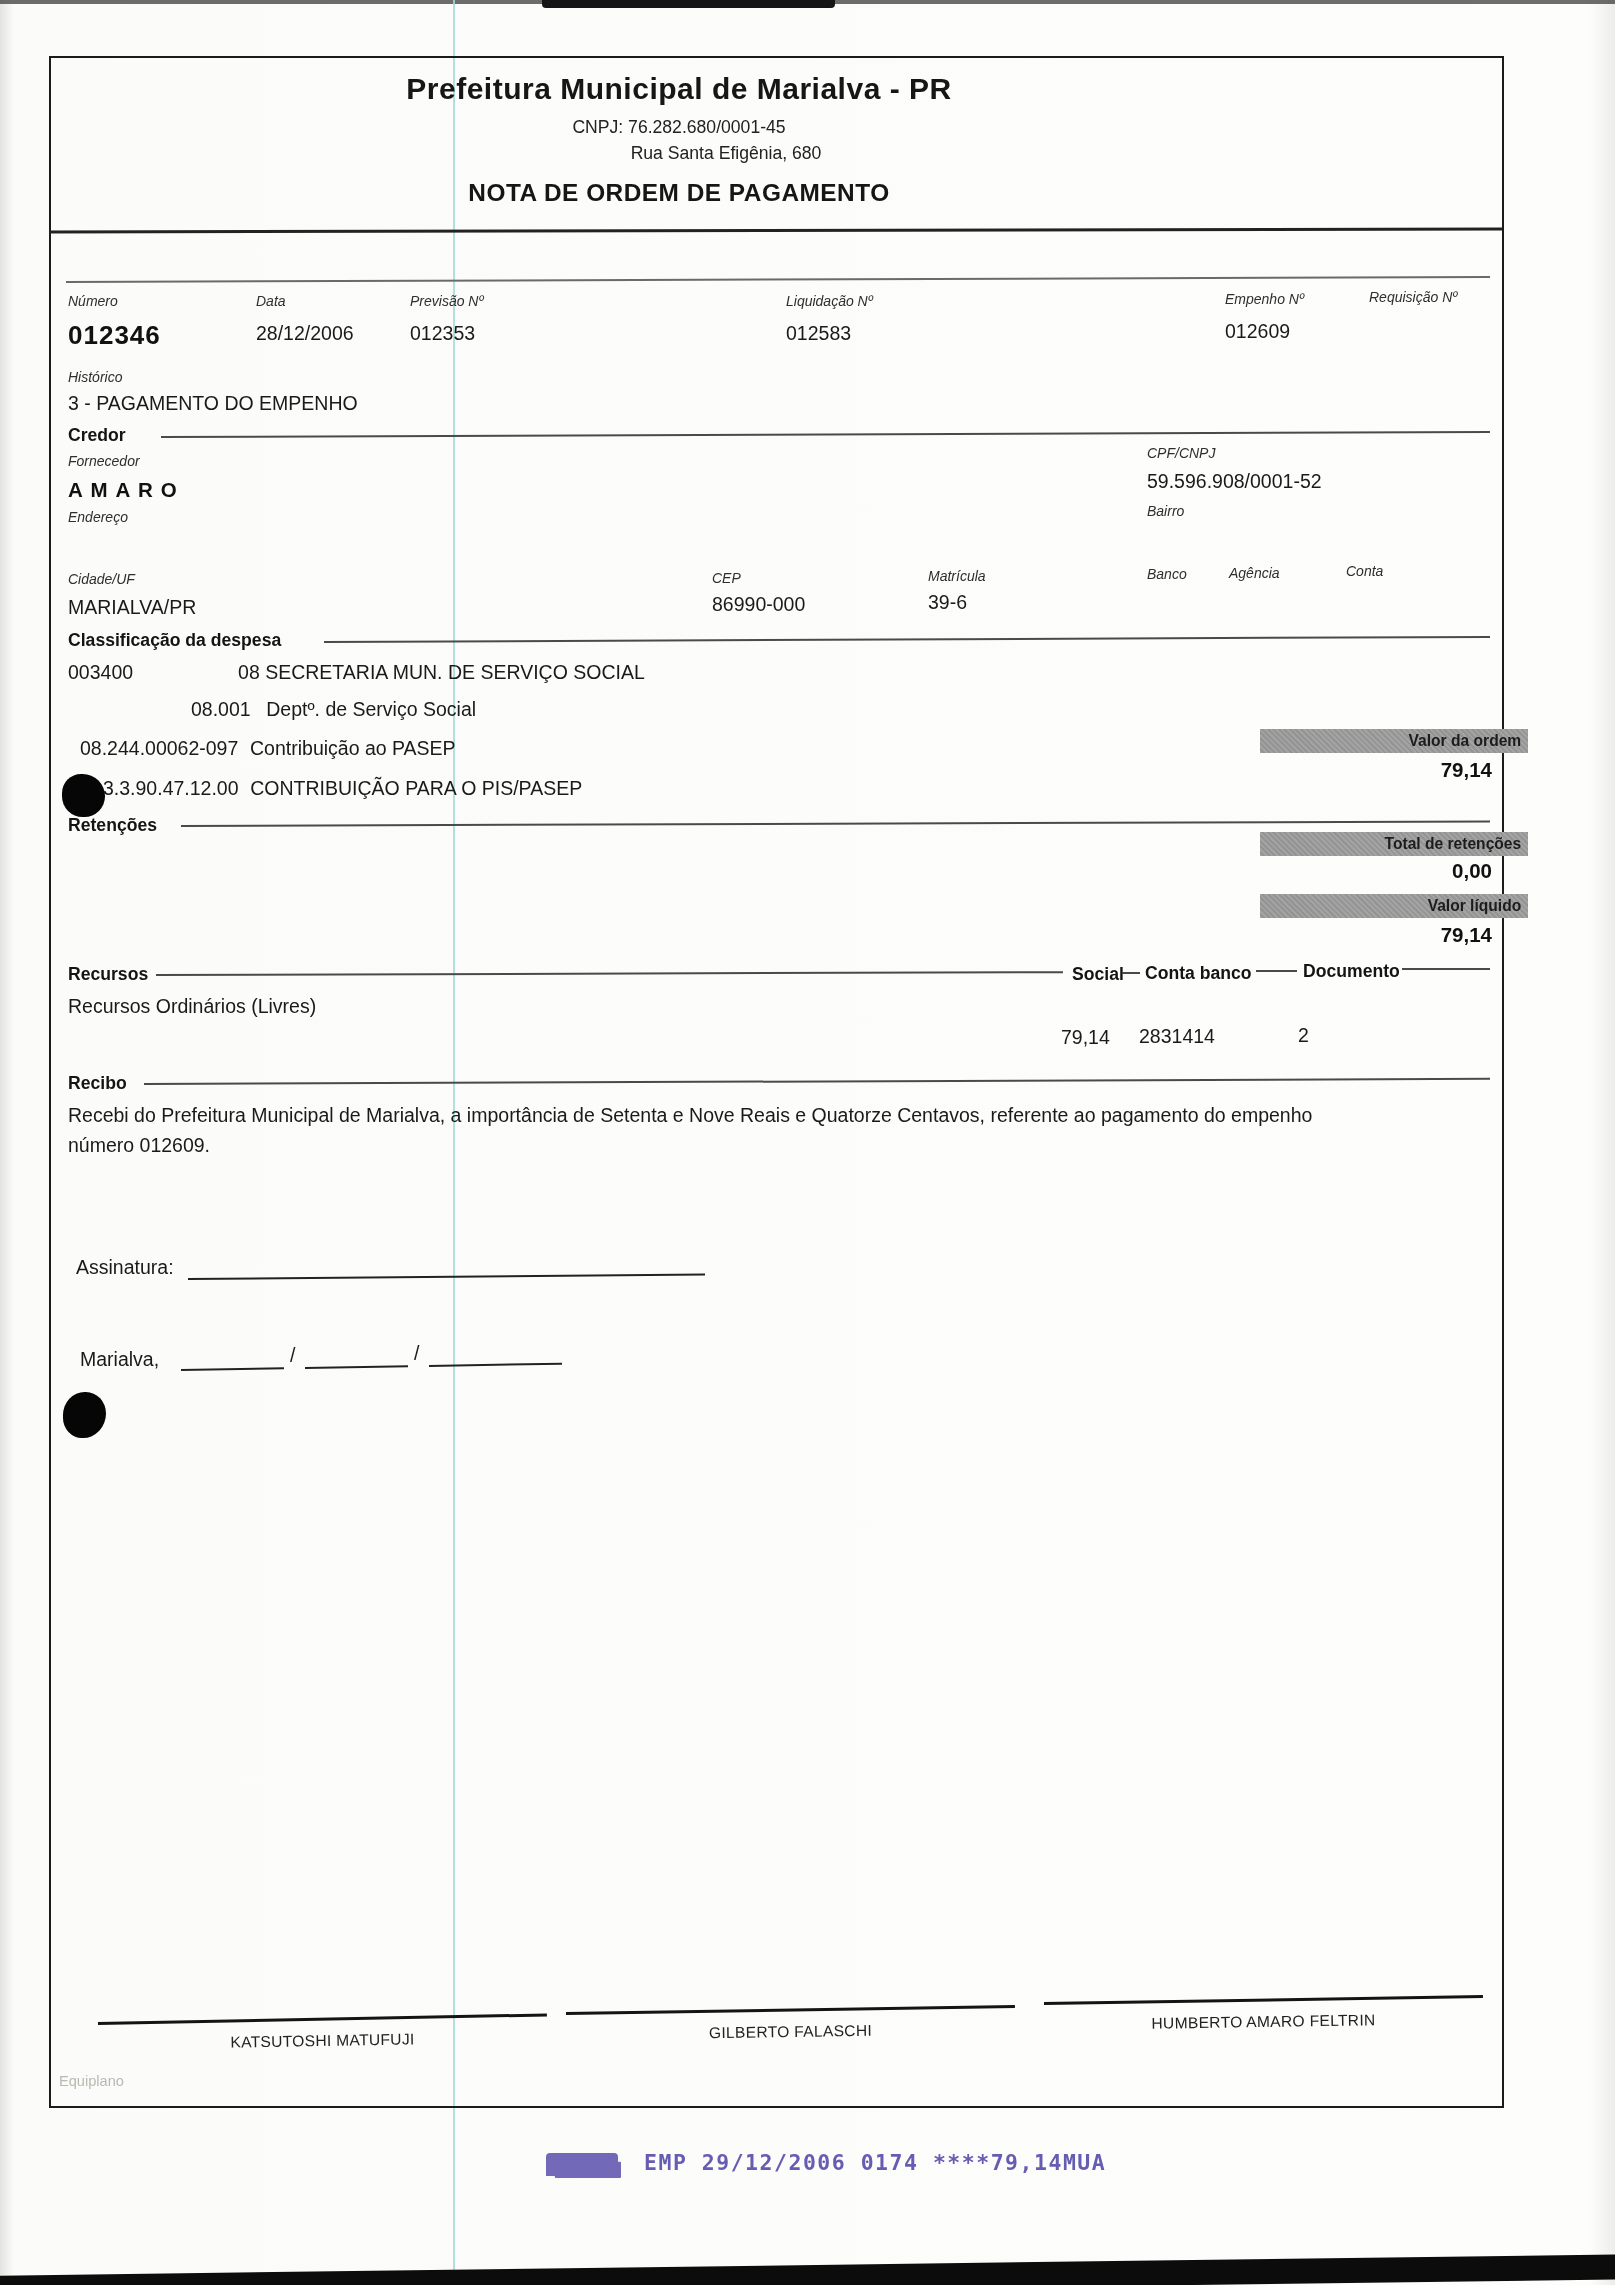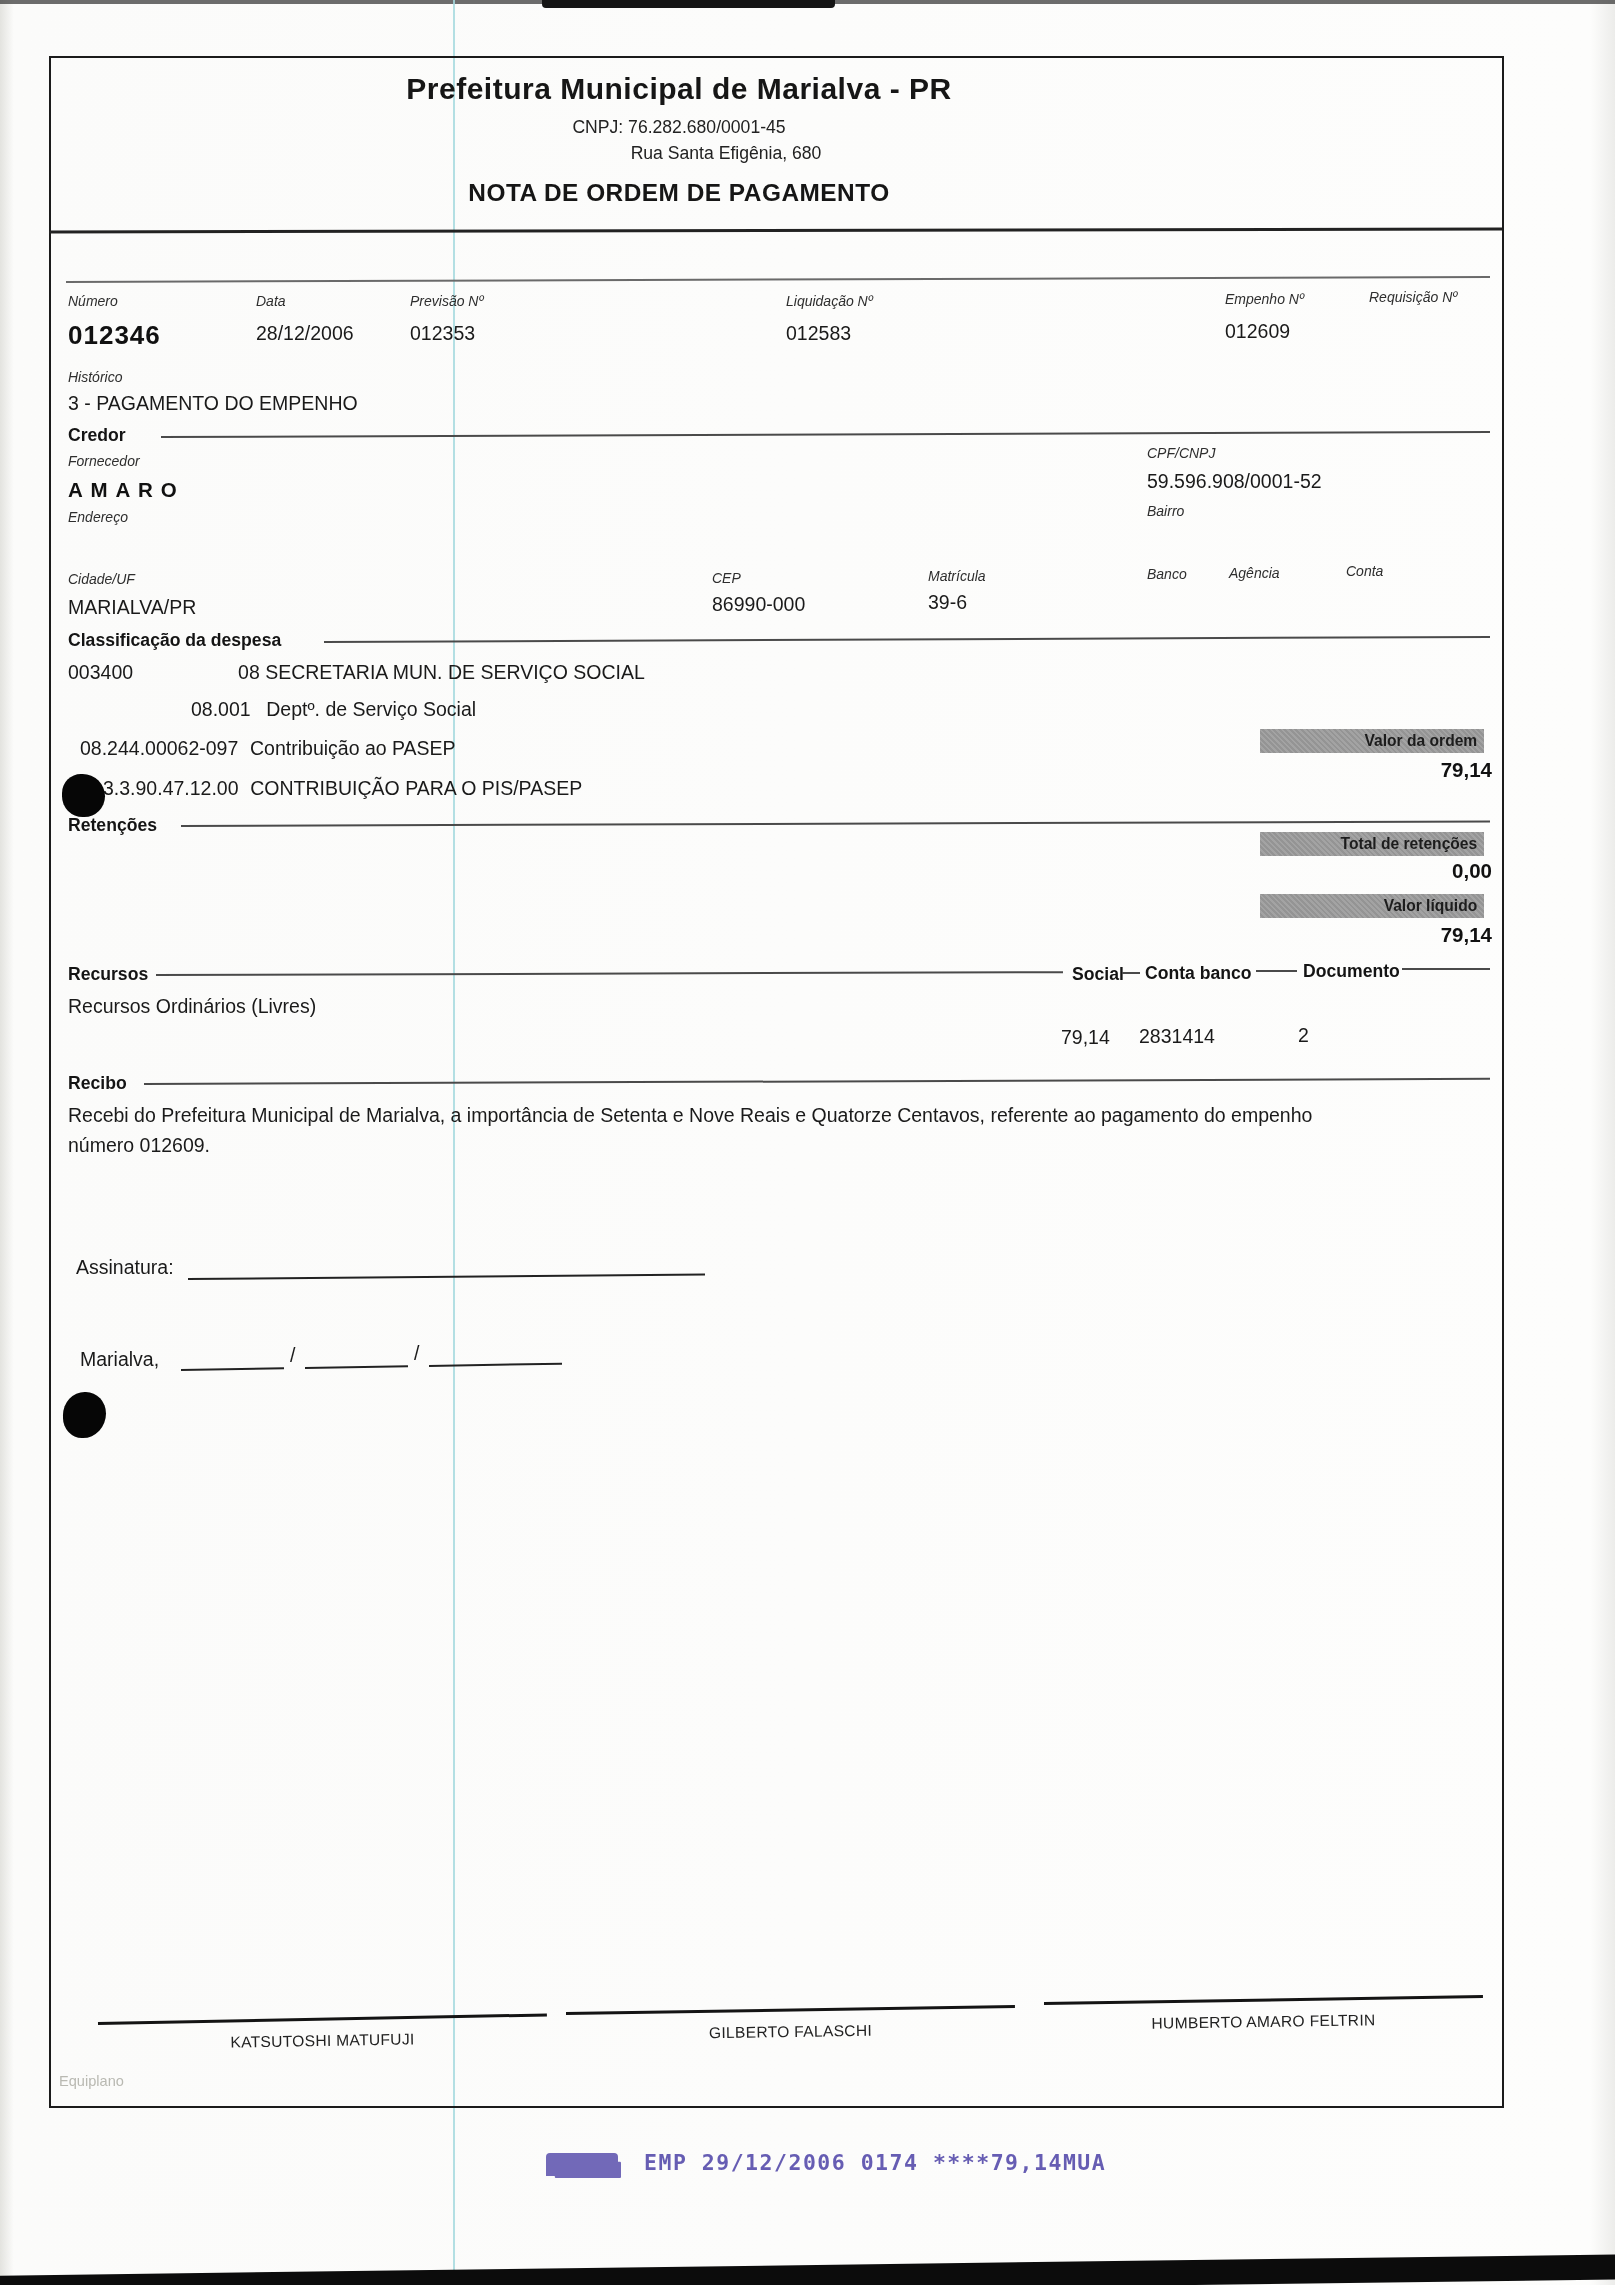--- a/index.html
+++ b/index.html
@@ -25,21 +25,21 @@
   .rule-thin{height:1.5px;background:#6a6a6a;transform-origin:left center;}
   
   .org{font-size:30px;font-weight:bold;letter-spacing:0.5px;color:#161616;}
   .sub{font-size:17.6px;color:#222;}
   .doc-title{font-size:24.4px;font-weight:bold;color:#161616;letter-spacing:0.5px;}
   .center{width:1260px;left:49px;text-align:center;}
   .lbl{font-style:italic;font-size:14px;color:#2e2e2e;}
   .val{font-size:19.5px;color:#1a1a1a;}
   .val-big{font-size:26px;font-weight:bold;color:#111;letter-spacing:1px;}
   .sec{font-size:17.6px;font-weight:bold;color:#141414;}
-  .bar{width:224px;height:24.4px;
+  .bar{width:268px;height:24.4px;
        background:repeating-linear-gradient(45deg,#a3a3a3 0 2px,#949494 2px 3.9px);
        display:flex;align-items:center;justify-content:flex-end;padding-right:6.8px;box-sizing:border-box;}
   .bar span{font-size:15.6px;font-weight:bold;color:#1c1c1c;}
   .bar-val{width:232px;text-align:right;font-size:20.5px;font-weight:bold;color:#111;}
   .hole{background:#060606;}
   .sig-line{height:3.4px;background:#141414;transform-origin:left center;}
   .sig-name{font-size:15.6px;color:#222;text-align:center;letter-spacing:0.3px;}
   .equiplano{font-size:14.6px;color:#b9b9b2;}
   .stamp{font-family:"DejaVu Sans Mono", monospace;font-weight:bold;font-size:21.5px;
          color:#5a50ad;letter-spacing:1.5px;opacity:.92;}

